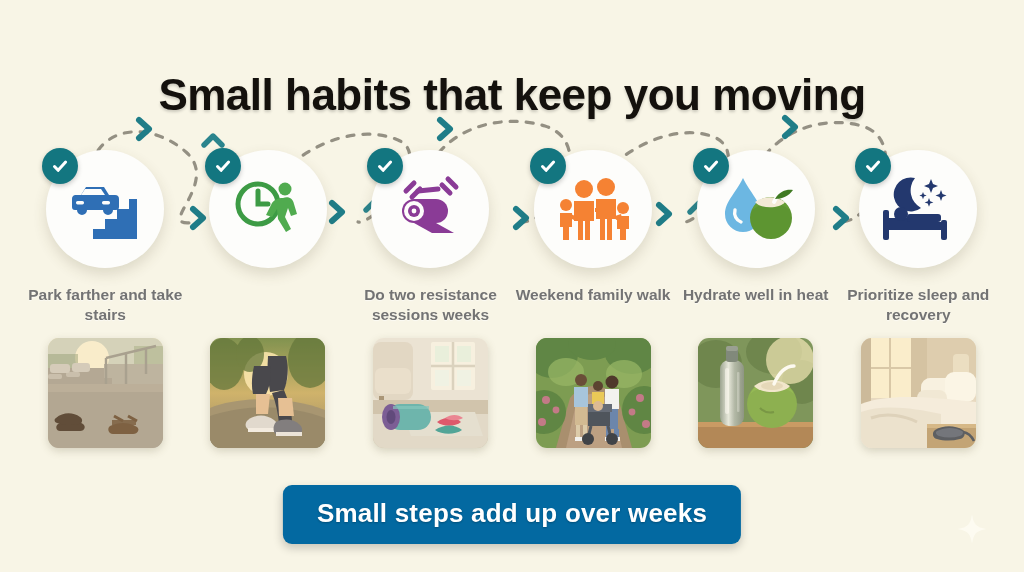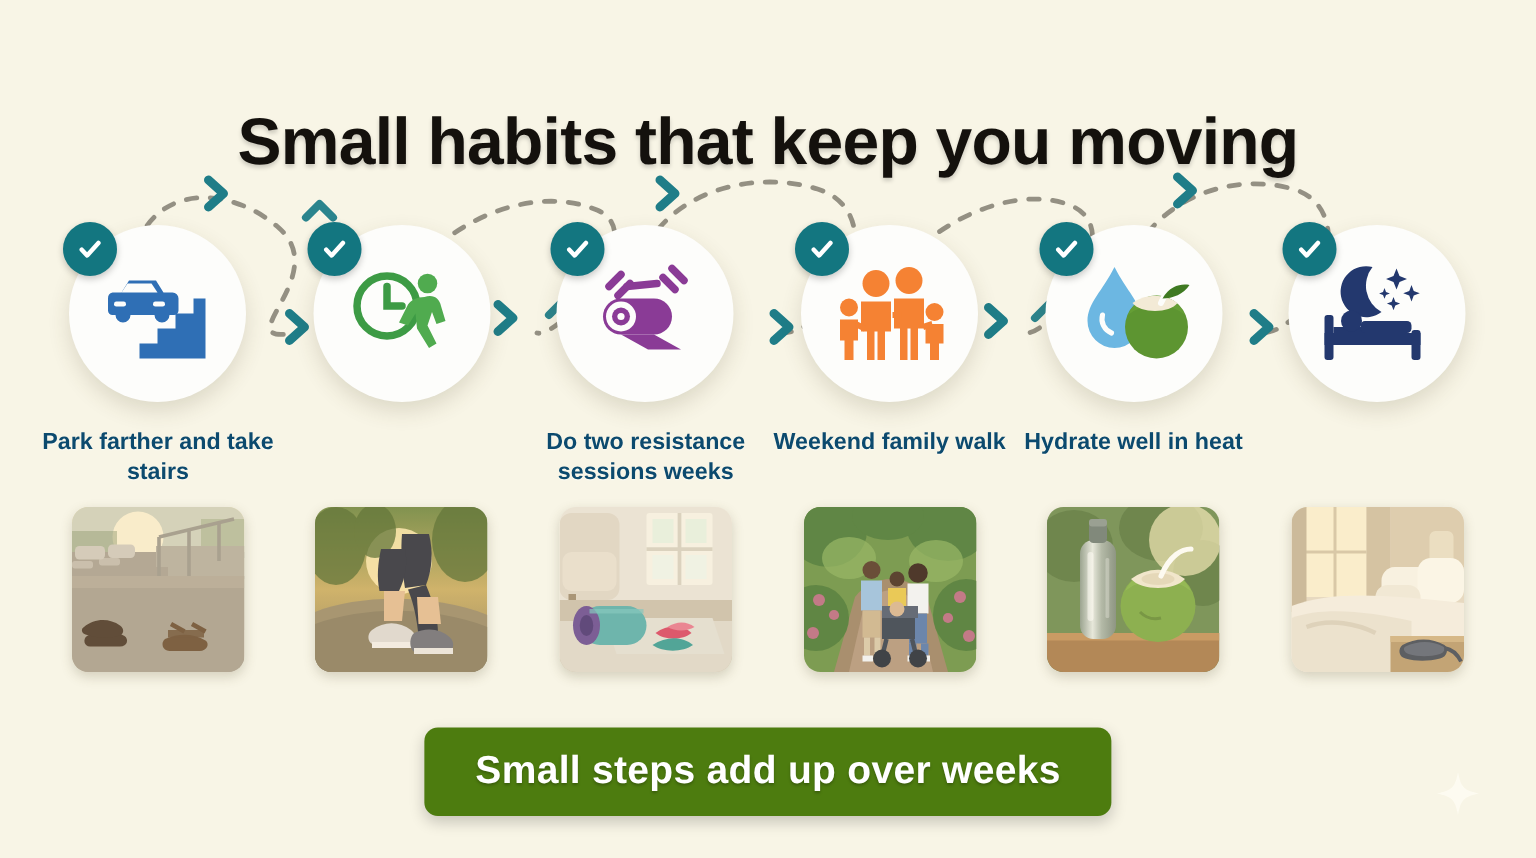--- a/index.html
+++ b/index.html
@@ -46,21 +46,21 @@
     box-shadow:0 2px 5px rgba(0,0,0,.22);
     display:flex;align-items:center;justify-content:center;
     z-index:4;
   }
   .check svg{display:block;}
 
   .caption{
     margin-top:17px;
     text-align:center;
     font-size:15.5px;font-weight:bold;line-height:1.32;
-    color:#0c4a6e;
+    color:#737373;
     text-shadow:0 1px 1px rgba(255,255,255,.6);
     width:160px;
   }
 
   
   .photos{
     position:absolute;left:24px;top:338px;width:976px;
     display:flex;
   }
   .photo-cell{width:162.6px;display:flex;justify-content:center;}
@@ -68,21 +68,21 @@
     width:115px;height:110px;border-radius:11px;overflow:hidden;
     box-shadow:0 3px 8px rgba(90,80,50,.22);
     position:relative;
   }
   .photo svg{display:block;width:115px;height:110px;}
 
   
   .banner{
     position:absolute;left:50%;transform:translateX(-50%);
     top:485px;
-    background:#4d7c0f;
+    background:#0369a1;
     border-radius:9px;
     padding:13px 34px 15px;
     box-shadow:0 4px 10px rgba(0,0,0,.2);
   }
   .banner-text{
     color:#ffffff;font-size:26px;font-weight:bold;letter-spacing:.2px;
     text-shadow:0 1px 2px rgba(0,0,0,.25);
     white-space:nowrap;
   }
 
@@ -267,20 +267,21 @@
               </g>
             </g>
           </svg>
         </div>
         <div class="check">
           <svg width="20" height="20" viewBox="0 0 20 20">
             <path d="M4.5 10.5 l3.6 3.8 L15.6 6" fill="none" stroke="#ffffff" stroke-width="3" stroke-linecap="round" stroke-linejoin="round"></path>
           </svg>
         </div>
       </div>
+      <div class="caption">Prioritize sleep and recovery</div>
     </div>
 
   </div>
 
   <div class="photos">
 
     <div class="photo-cell">
       <div class="photo">
         <svg viewBox="0 0 115 110">
           <defs>

